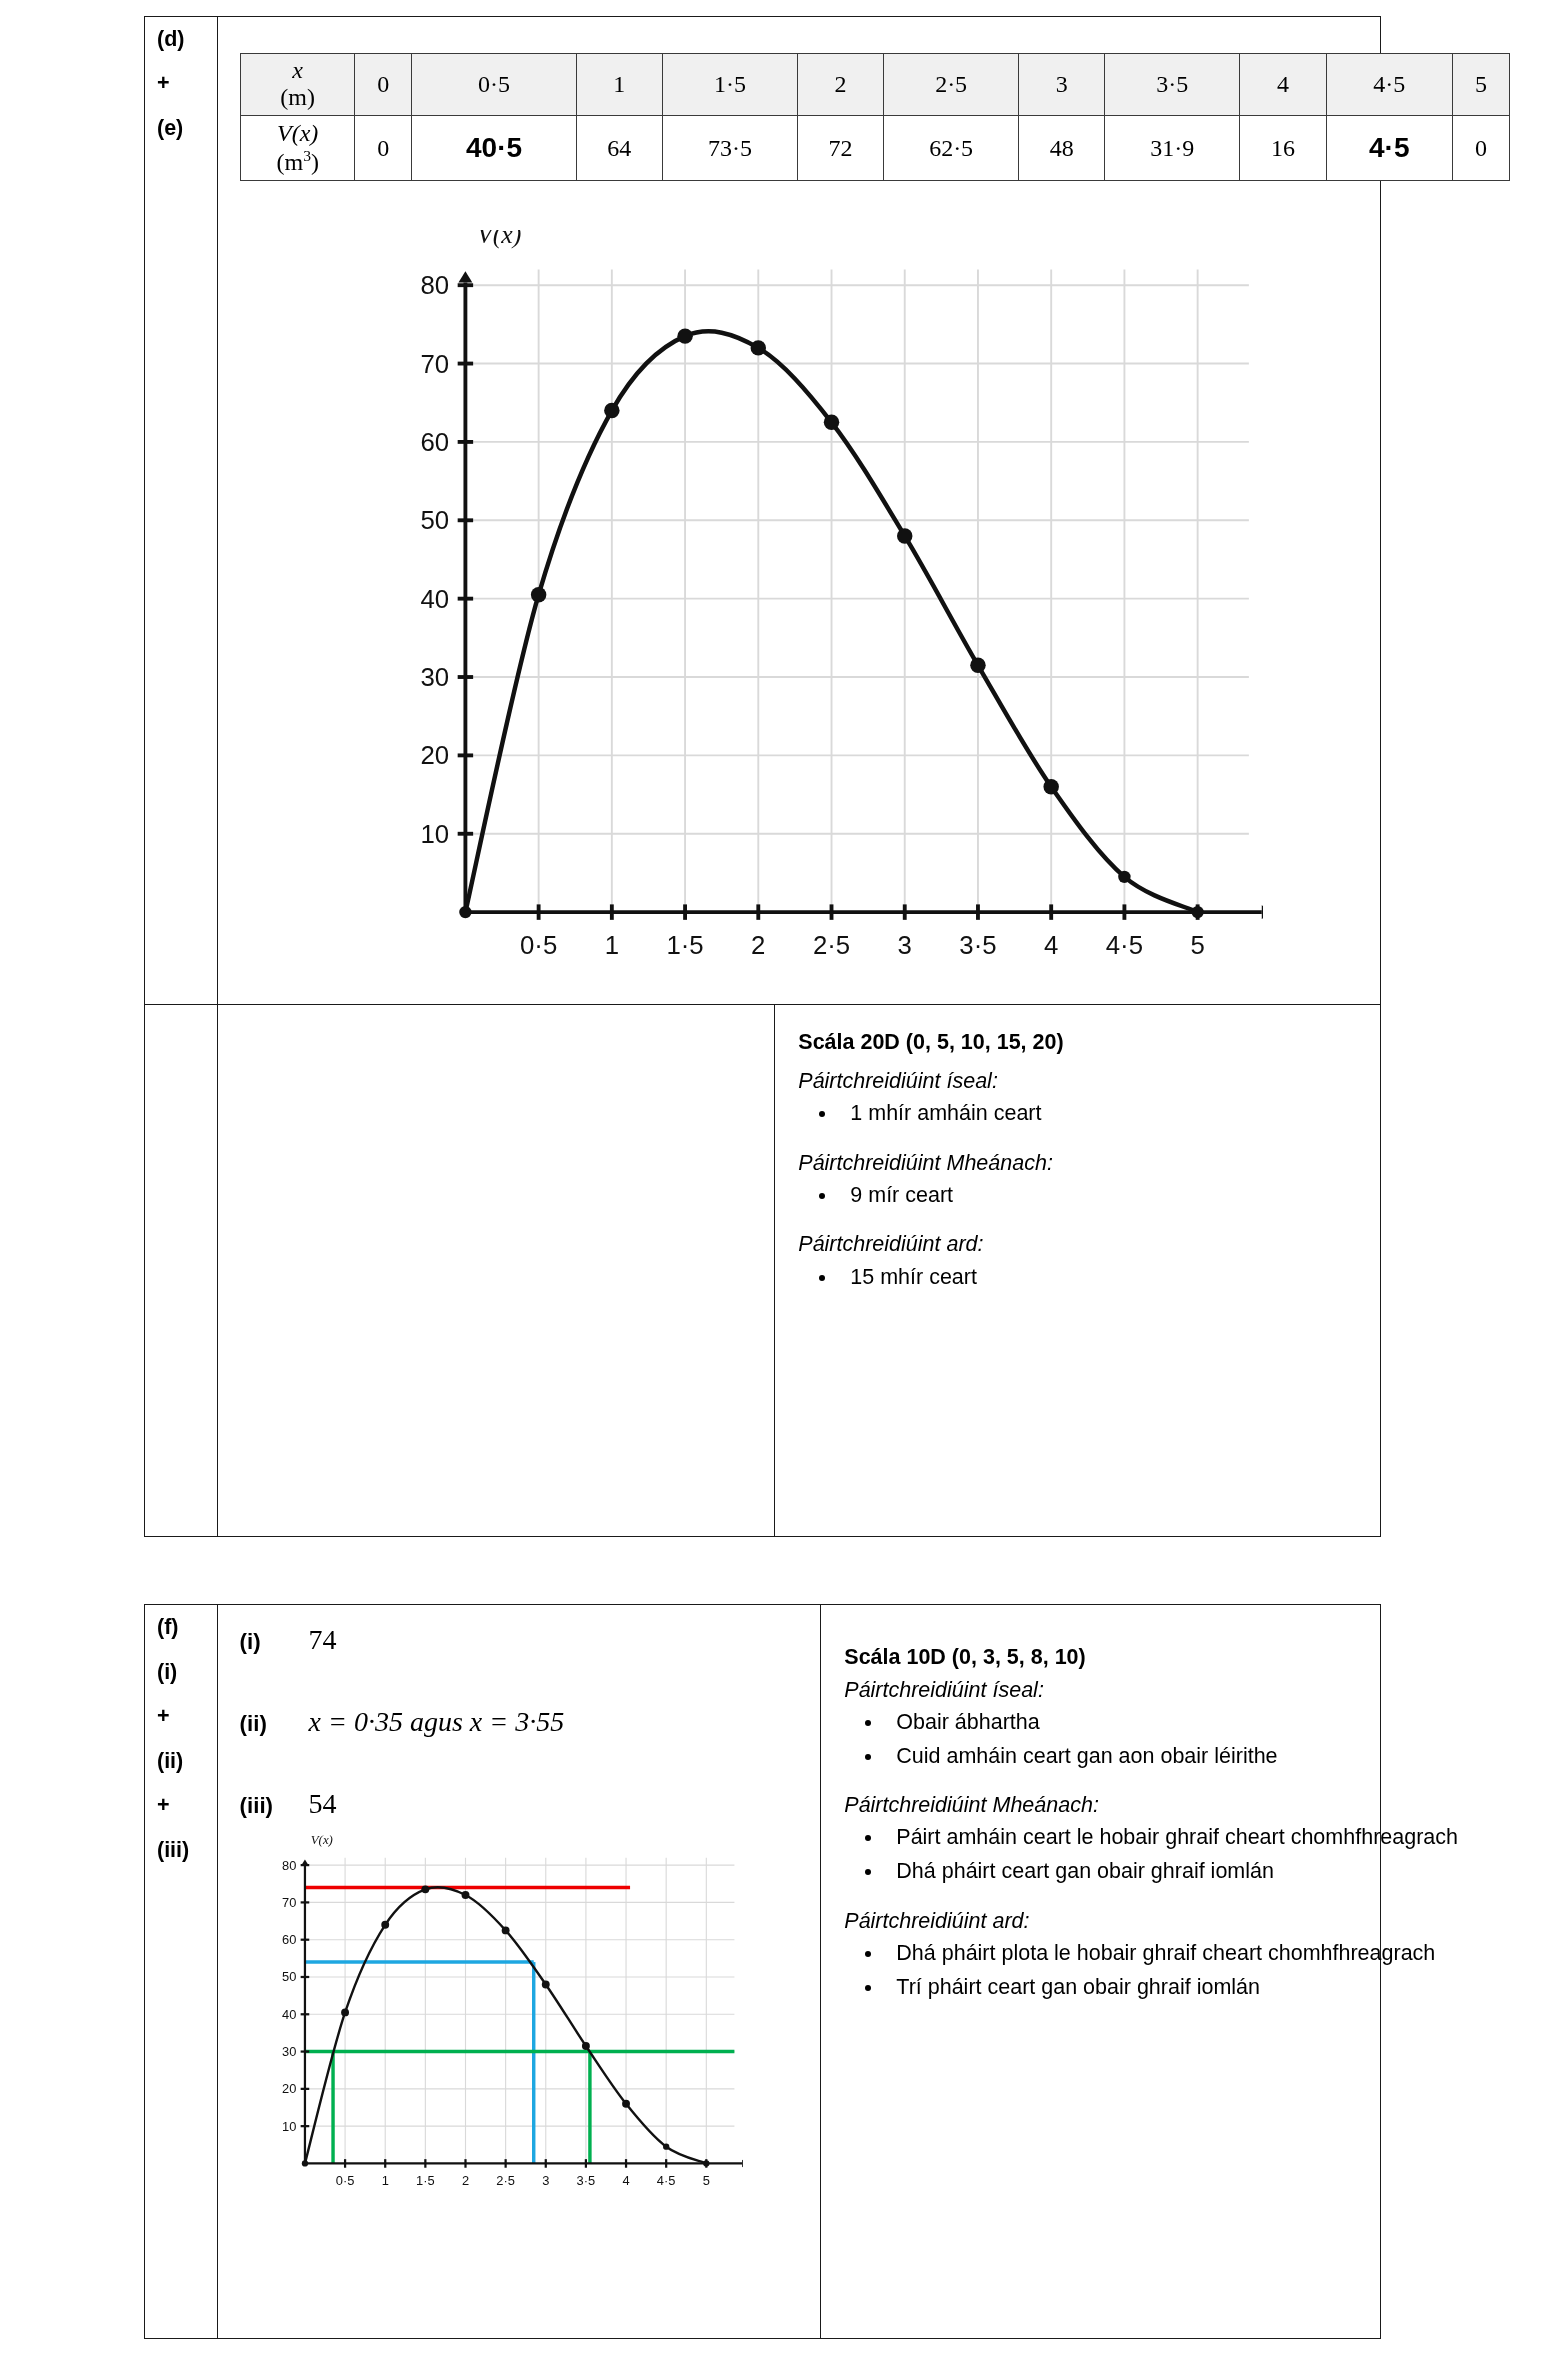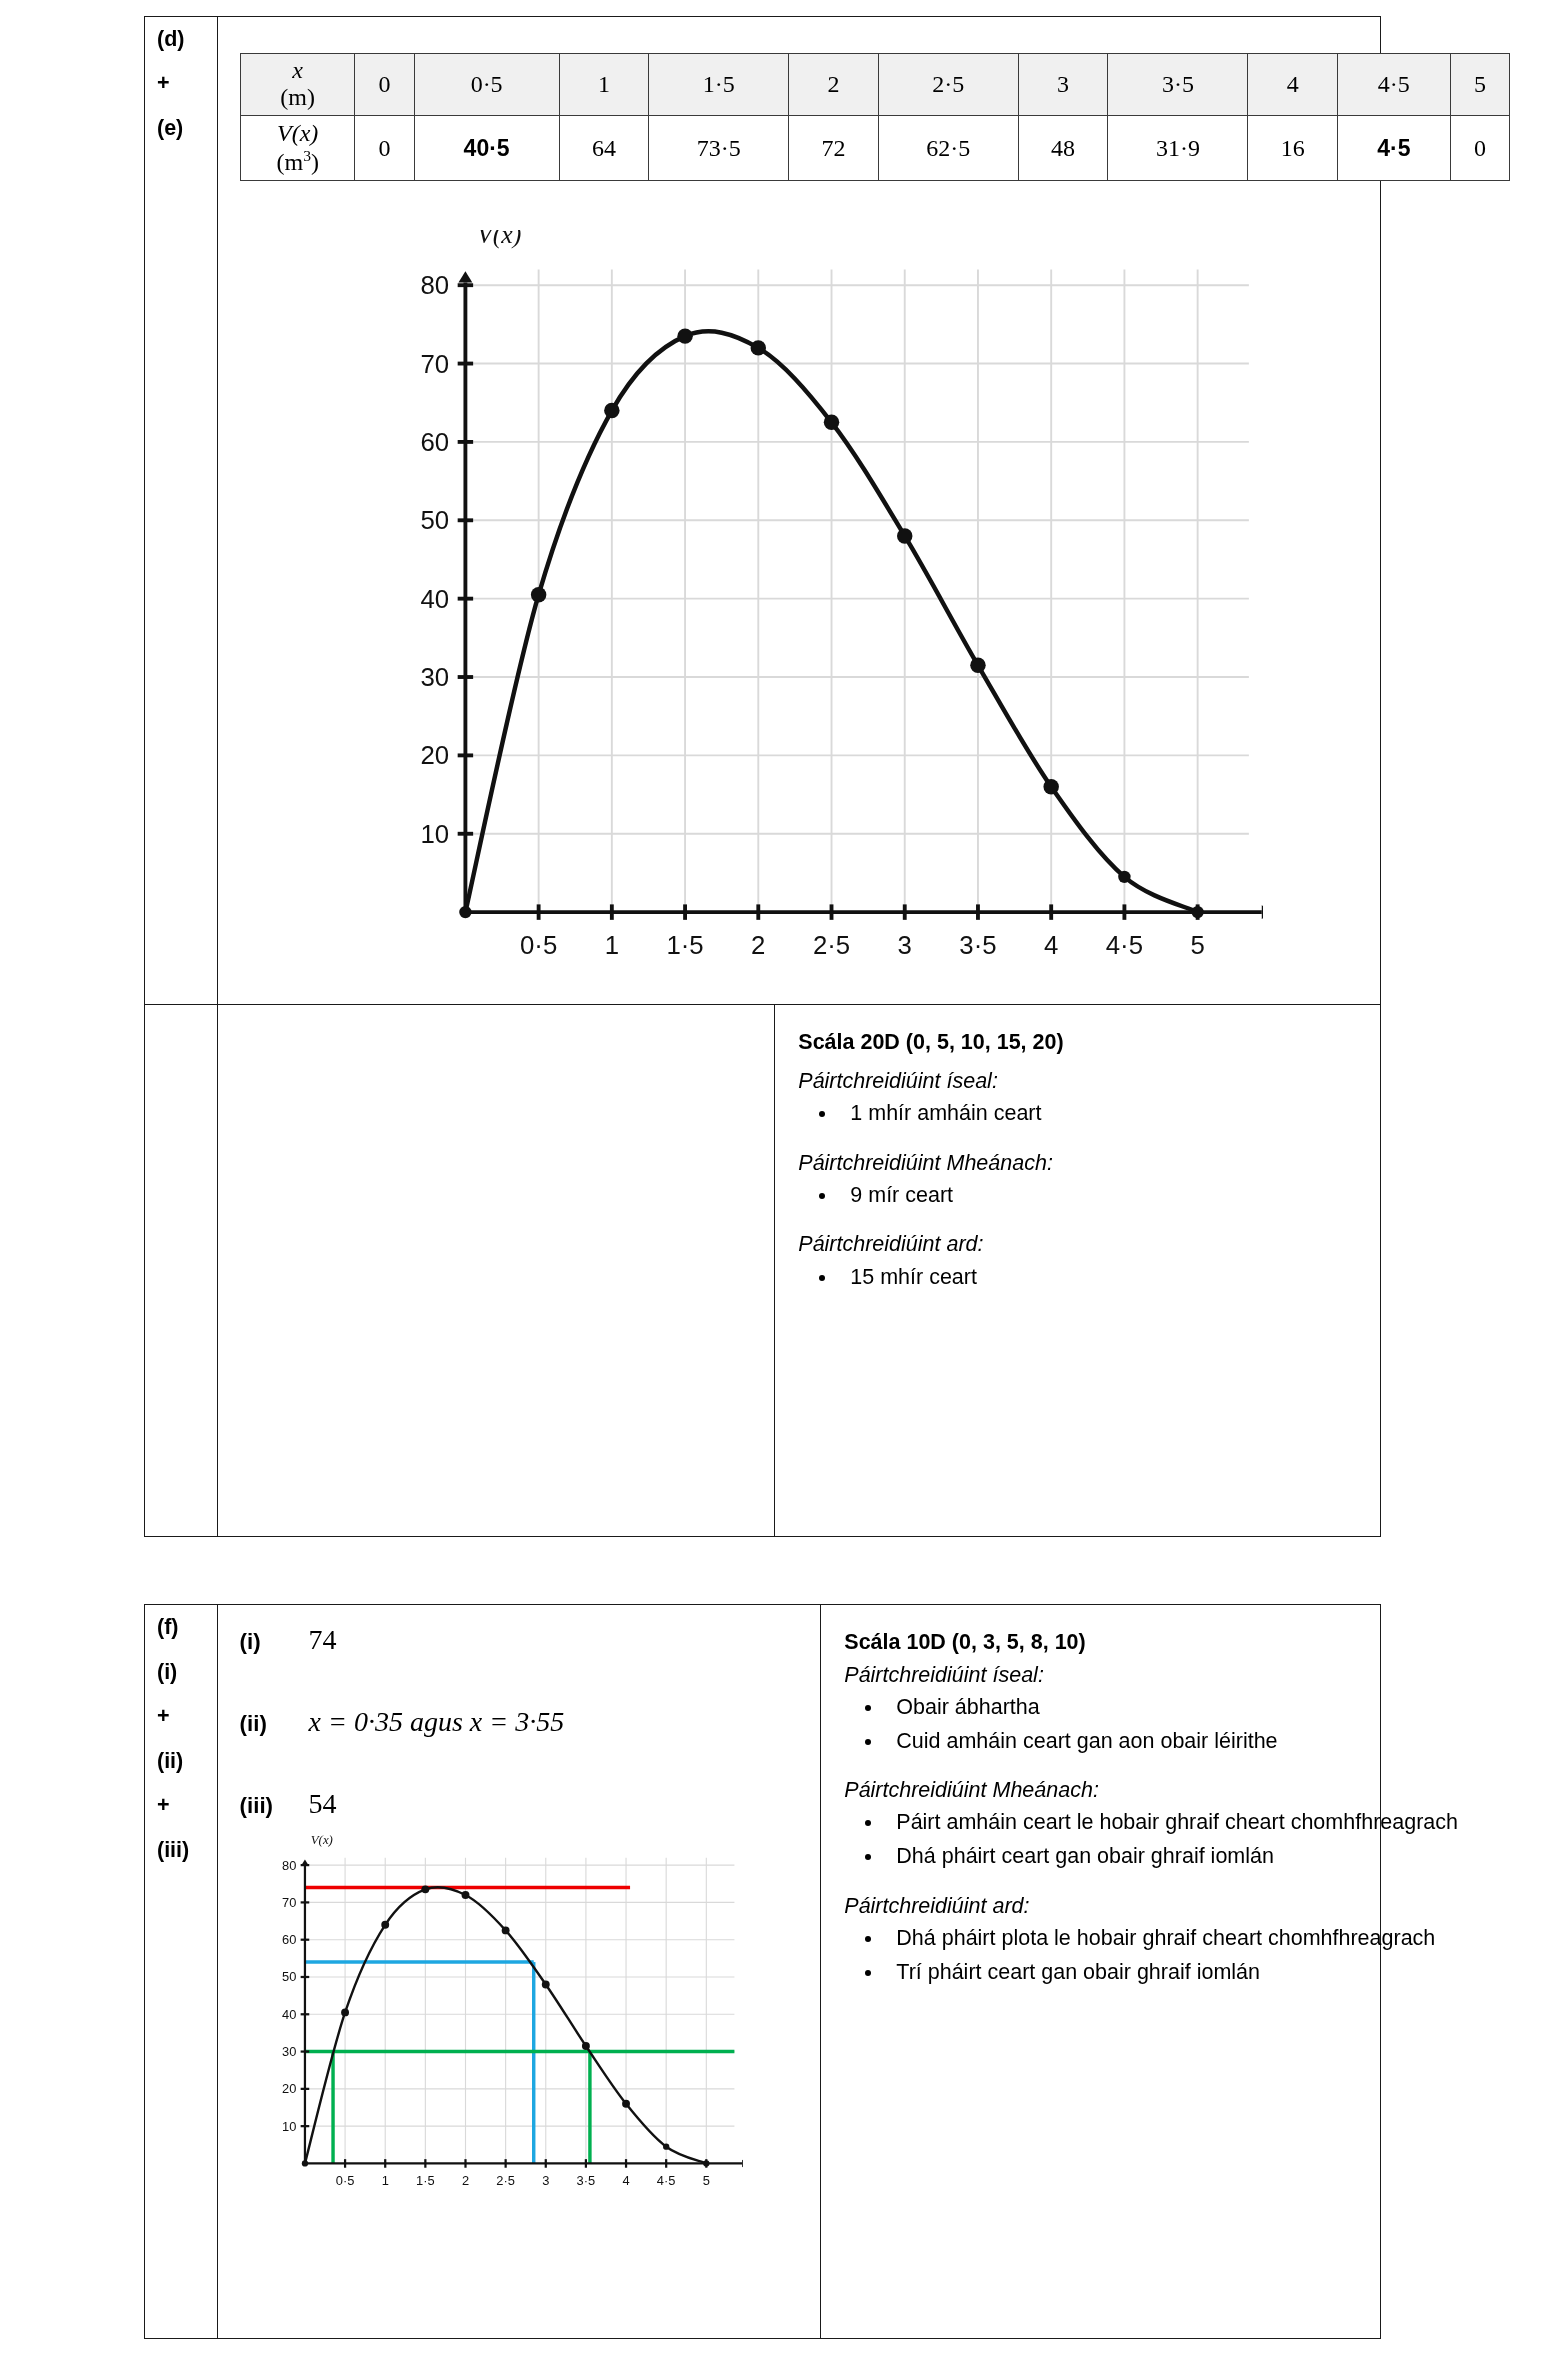--- a/index.html
+++ b/index.html
@@ -50,21 +50,21 @@
     vertical-align:middle;
     font-size:24px;
     font-family:"Liberation Serif", serif;
     padding:3.4px 5.2px;
     height:50px;
     white-space:nowrap;
   }
   .datatable tr.hdr td{background:#f0f0f0;}
   .datatable tr.val td{background:#fff;}
   .datatable td.rowhead{background:#f0f0f0;width:103px;line-height:1.15;}
-  .datatable td.bold{font-weight:bold;font-family:"Liberation Sans",sans-serif;font-size:23px;}
+  .datatable td.bold{font-weight:bold;font-family:"Liberation Sans",sans-serif;font-size:28px;}
   .mitalic{font-style:italic;font-family:"Liberation Serif",serif;}
   .sup{font-size:0.65em;vertical-align:super;}
 
   
   .graphwrap{position:absolute;}
   .graphwrap svg{display:block;}
 
   
   .notes{
     position:absolute;
@@ -355,21 +355,21 @@
               <circle cx="330.373831775701" cy="173.609756097561" r="4.6" fill="#111"></circle>
               <circle cx="377.1028037383178" cy="245.2439024390244" r="4.6" fill="#111"></circle>
               <circle cx="423.8317757009346" cy="312.5365853658536" r="4.6" fill="#111"></circle>
               <circle cx="470.56074766355147" cy="362.4634146341463" r="3.6799999999999997" fill="#111"></circle>
               <circle cx="517.2897196261683" cy="382" r="3.6799999999999997" fill="#111"></circle>
             </g>
           </svg>
       </div>
     </div>
 
-    <div class="notes" style="left:677px;top:0;width:660px;padding-top:22.3px;">
+    <div class="notes" style="left:677px;top:15px;width:660px;padding-top:22.3px;">
       <p class="b tight">Scála 10D (0, 3, 5, 8, 10)</p>
 
       <p class="it tight">Páirtchreidiúint íseal:</p>
       <ul>
         <li>Obair ábhartha</li>
         <li>Cuid amháin ceart gan aon obair léirithe</li>
       </ul>
 
       <p class="it tight">Páirtchreidiúint Mheánach:</p>
       <ul>

